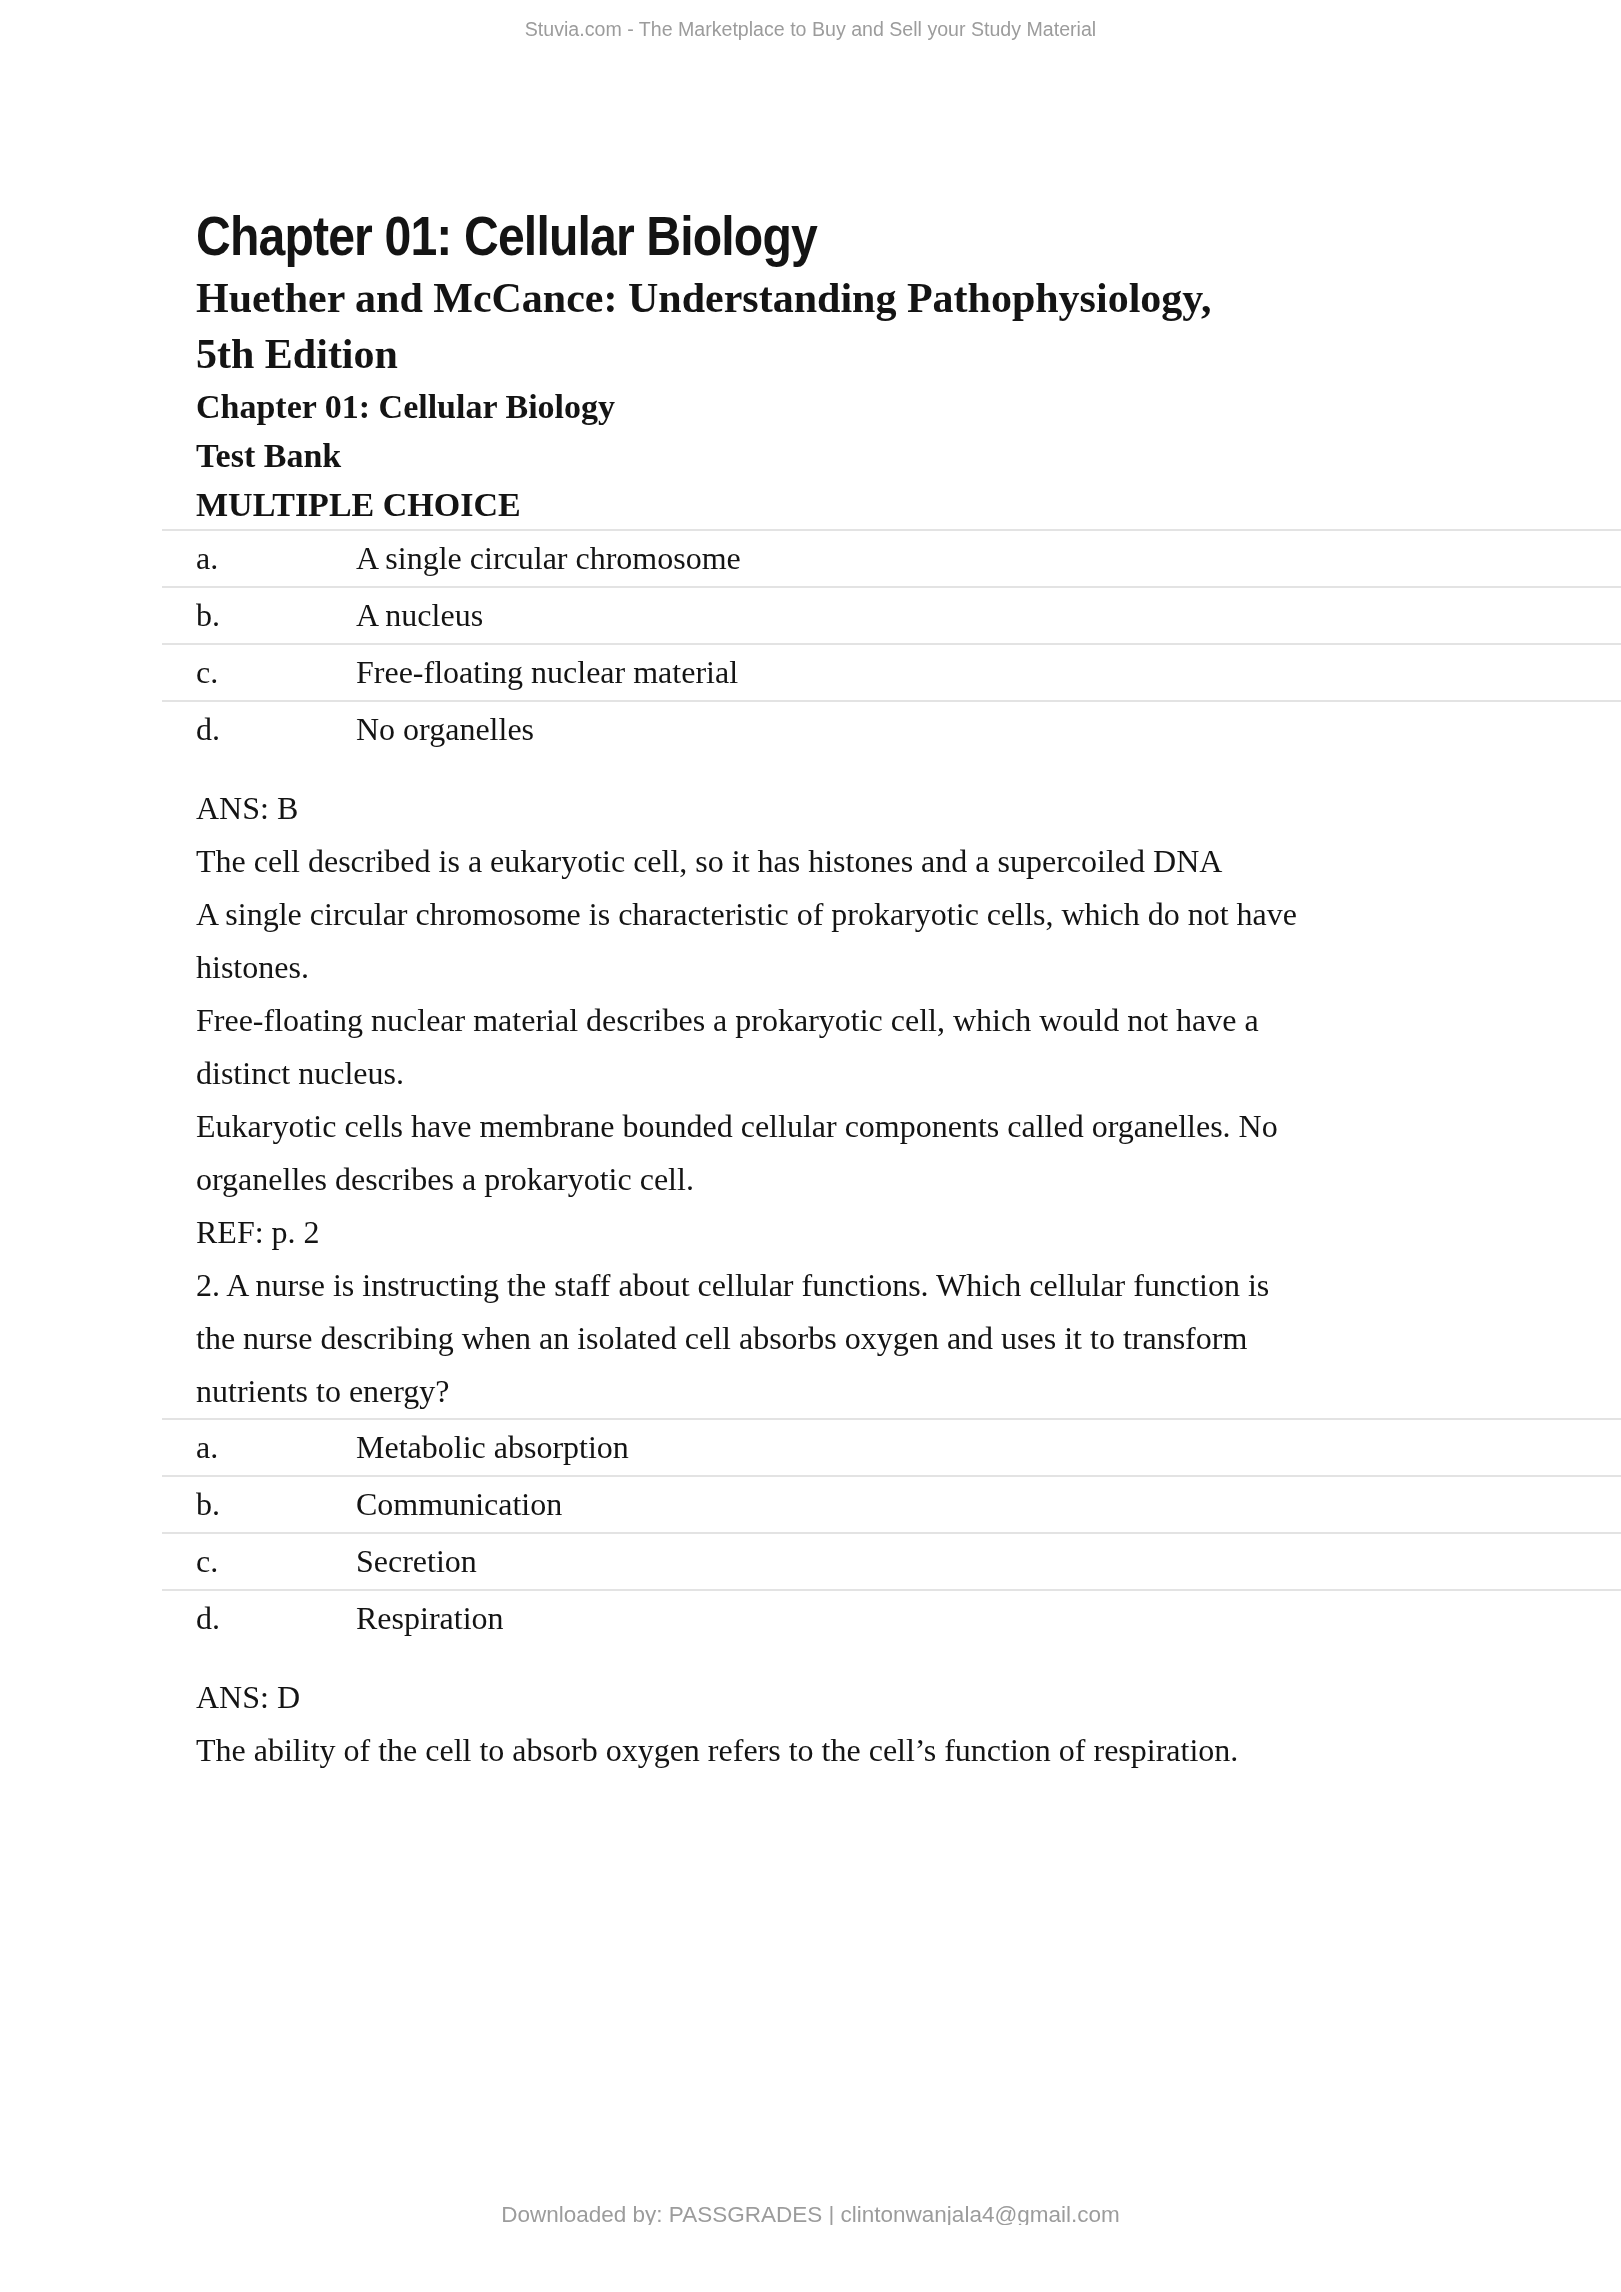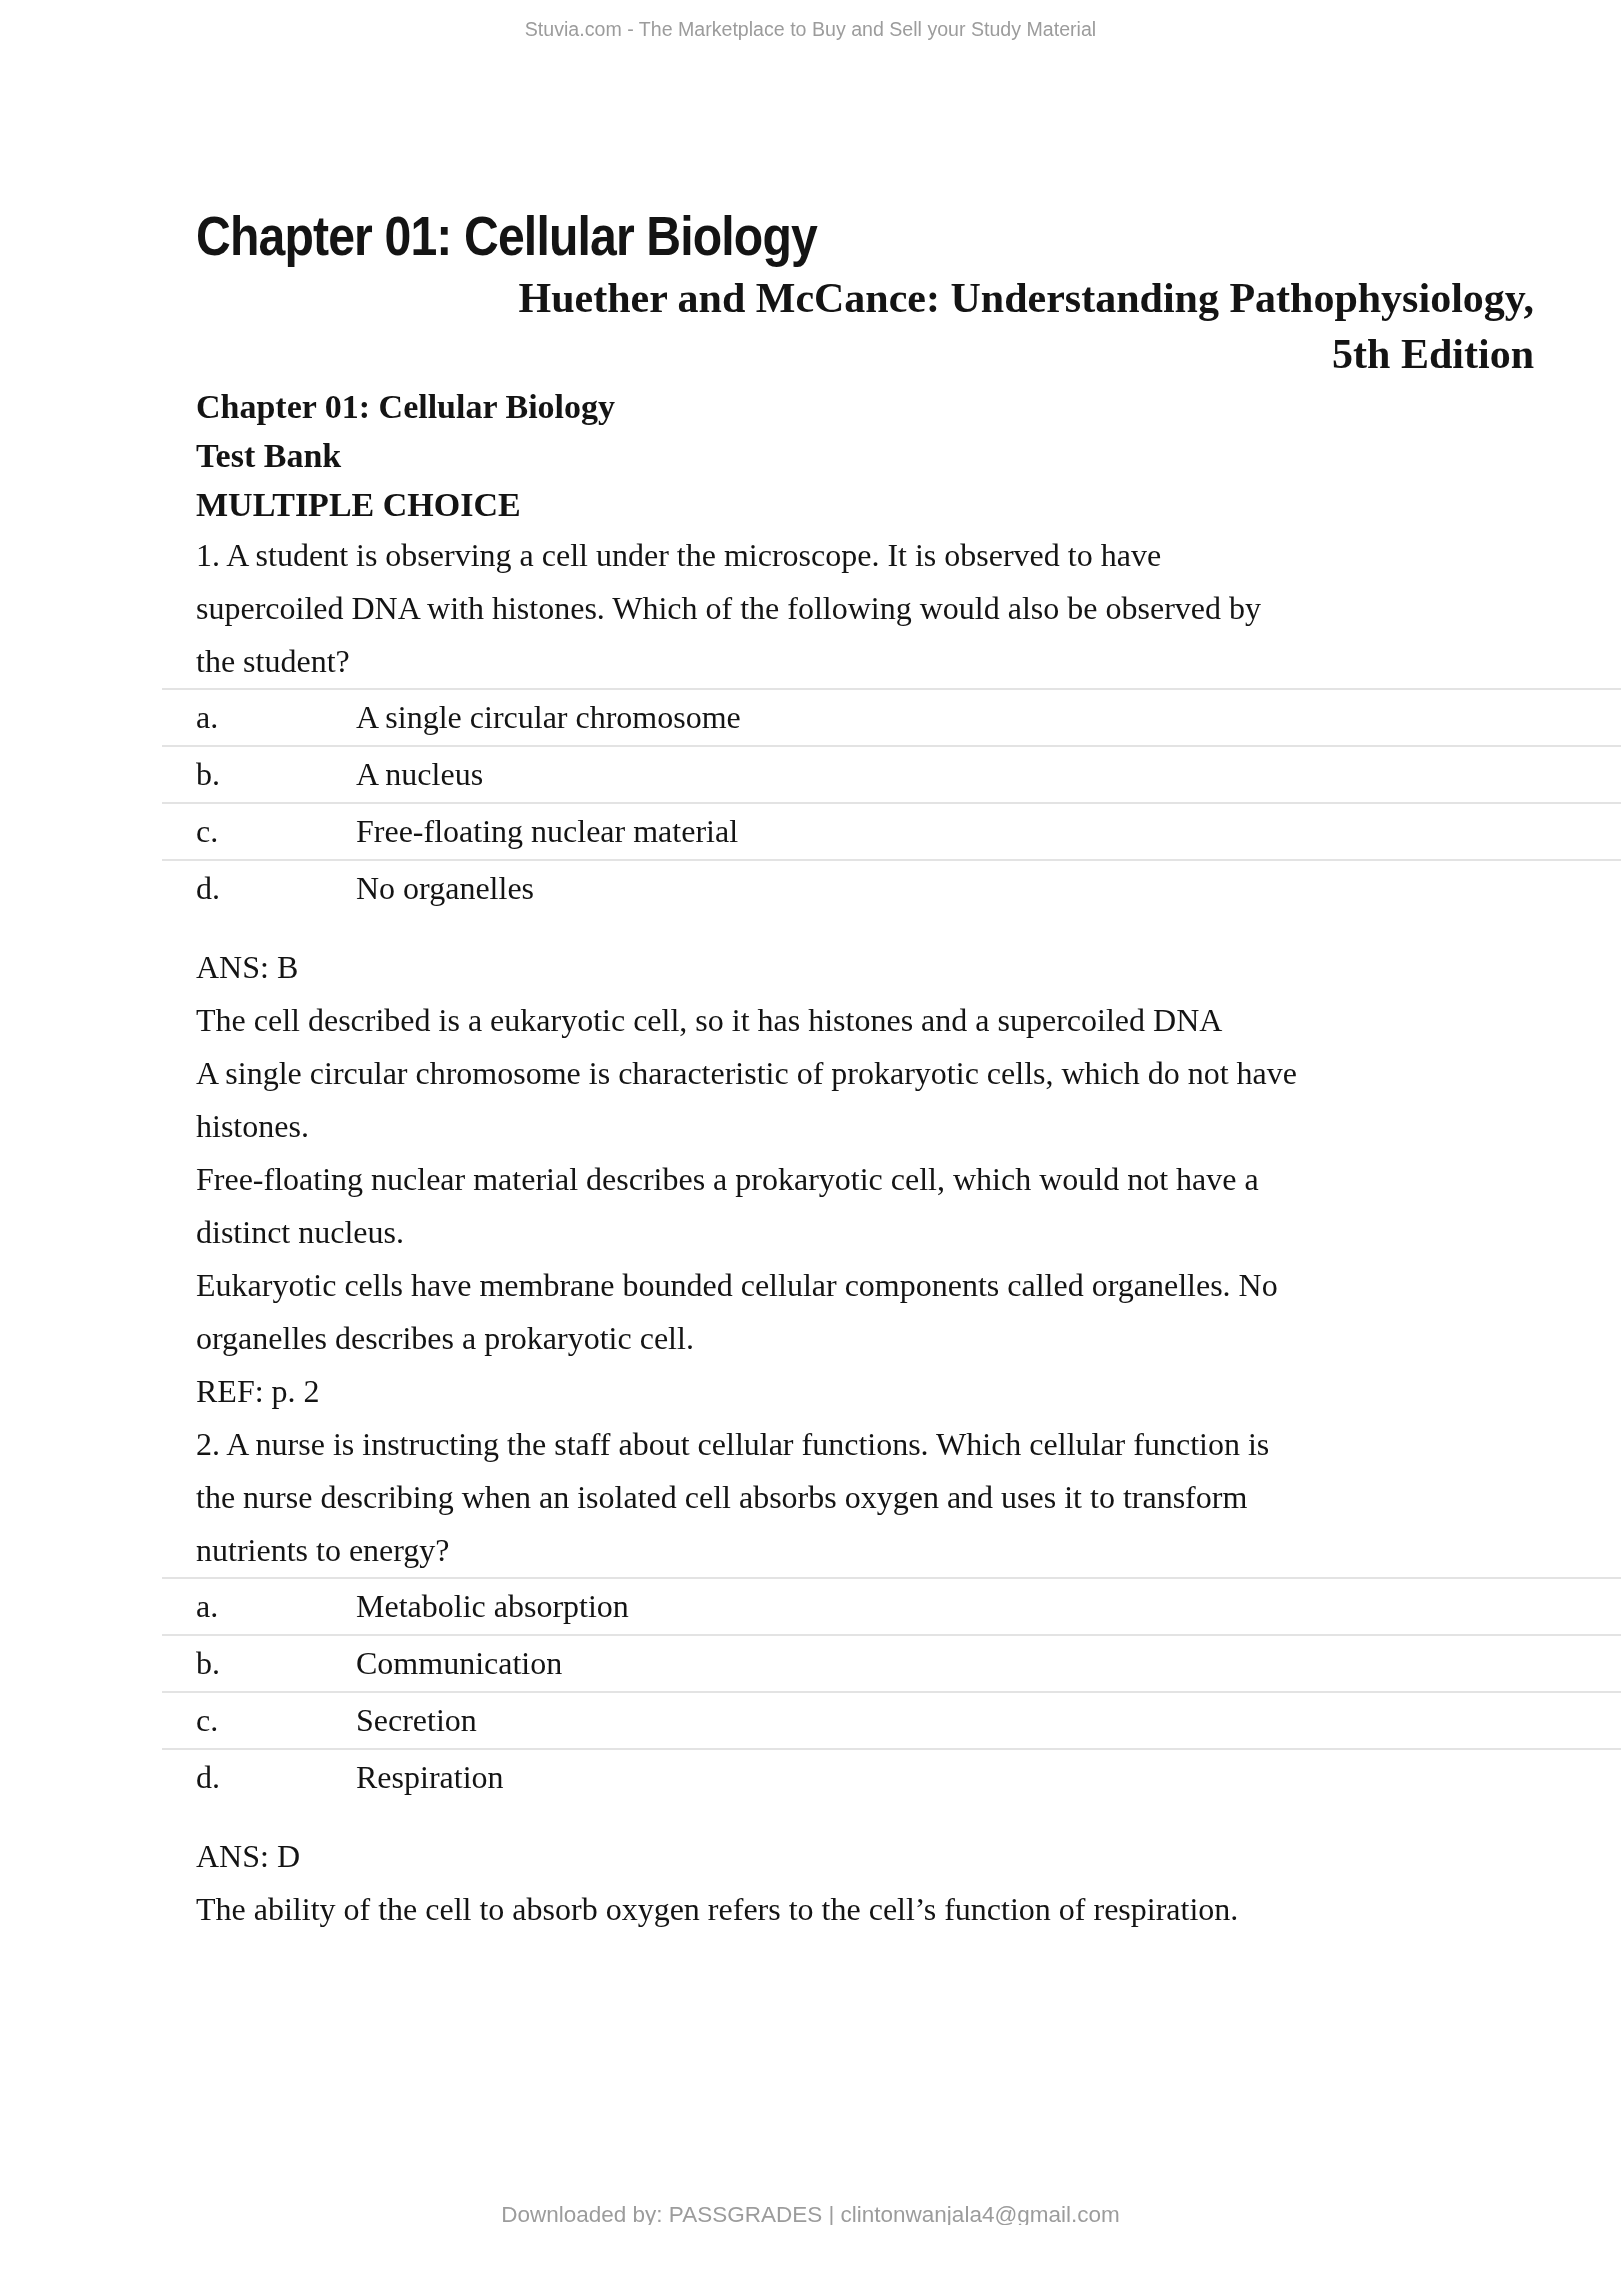--- a/index.html
+++ b/index.html
@@ -40,21 +40,20 @@
     letter-spacing:-1px;
     white-space:nowrap;
     transform:scaleX(0.86);
     transform-origin:0 0;
   }
   .subtitle{
     margin:0;
     font-weight:bold;
     font-size:42px;
     line-height:56px;
-    text-align:right;
   }
   .subtitle .line{display:block;white-space:nowrap;}
   .h3{
     font-weight:bold;
     font-size:34px;
     line-height:49px;
     white-space:nowrap;
   }
   .bodyline{
     font-size:32px;
@@ -108,25 +107,20 @@
     <h2 class="subtitle">
       <span class="line">Huether and McCance: Understanding Pathophysiology,</span>
       <span class="line">5th Edition</span>
     </h2>
 
     <div class="h3">Chapter 01: Cellular Biology</div>
     <div class="h3">Test Bank</div>
     <div class="h3">MULTIPLE CHOICE</div>
 
     <section>
-      <div>
-        <div class="bodyline">1. A student is observing a cell under the microscope. It is observed to have</div>
-        <div class="bodyline">supercoiled DNA with histones. Which of the following would also be observed by</div>
-        <div class="bodyline">the student?</div>
-      </div>
 
       <div class="options">
         <div class="option-row">
           <span class="opt-letter">a.</span>
           <span class="opt-text">A single circular chromosome</span>
         </div>
         <div class="option-row">
           <span class="opt-letter">b.</span>
           <span class="opt-text">A nucleus</span>
         </div>

